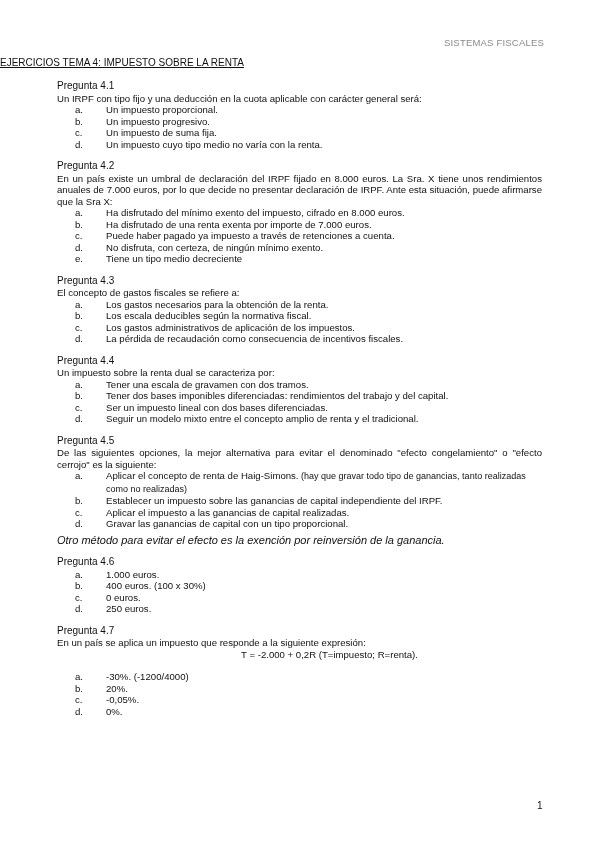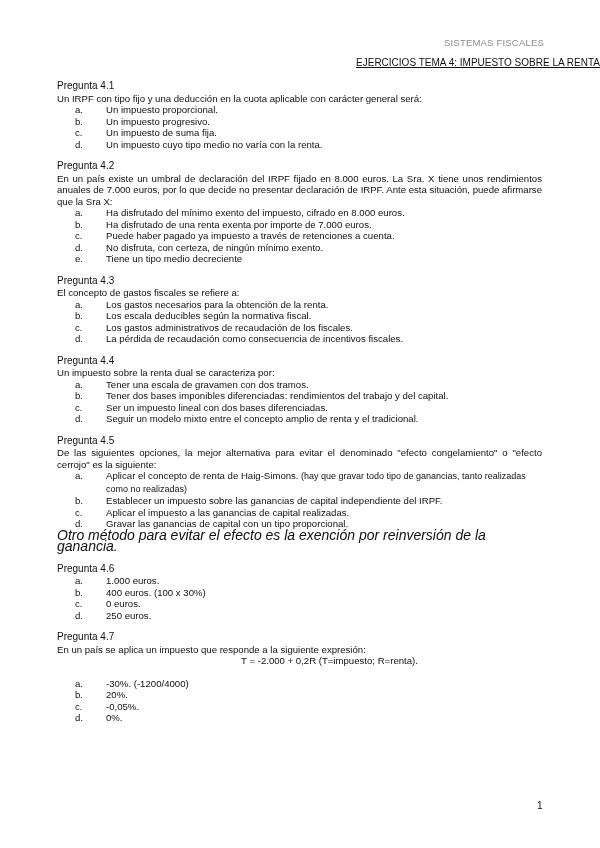--- a/index.html
+++ b/index.html
@@ -1,29 +1,29 @@
 <!DOCTYPE html>
 <html><head>
 <meta charset="utf-8">
 <style>
   html, body { margin: 0; padding: 0; background: #ffffff; }
   body { width: 600px; height: 848px; position: relative; overflow: hidden;
          font-family: "Liberation Sans", sans-serif; color: #111; font-size: 9.6px; line-height: 11.5px; }
   .header { position: absolute; top: 37px; right: 56px; color: #8a8a8a; font-size: 9.5px; letter-spacing: 0.2px; }
-  .title { position: absolute; top: 57px; left: 0; width: 600px; text-align: right; font-size: 10px; text-decoration: underline; }
+  .title { position: absolute; top: 57px; left: 0; width: 600px; text-align: left; font-size: 10px; text-decoration: underline; }
   .content { position: absolute; top: 80px; left: 57px; width: 485px; }
   .q { margin-bottom: 10px; }
   .q-title { font-size: 10px; margin-bottom: 1px; }
   .q-text { text-align: justify; }
   .opts { margin: 0; padding: 0; list-style: none; }
   .opt { display: flex; padding-left: 18px; }
   .opt-l { width: 15px; flex: 0 0 15px; }
   .opt-t { flex: 1; padding-left: 16px; }
   .u { }
-  .note { font-style: italic; font-size: 14px; }
+  .note { font-style: italic; font-size: 11px; margin-top: 5px; }
   .formula { text-align: center; padding-left: 60px; }
   .gap { height: 11px; }
   .pagenum { position: absolute; top: 800px; left: 537px; font-size: 10px; }
 </style>
 </head>
 <body>
 
 <div class="header">SISTEMAS FISCALES</div>
 <div class="title">EJERCICIOS TEMA 4: IMPUESTO SOBRE LA RENTA</div>
 
@@ -83,21 +83,21 @@
         <div class="opt">
           <span class="opt-l">a.</span>
           <span class="opt-t"><span>Los gastos necesarios para la obtención de la renta.</span></span>
         </div>
         <div class="opt">
           <span class="opt-l">b.</span>
           <span class="opt-t"><span>Los escala deducibles según la normativa fiscal.</span></span>
         </div>
         <div class="opt">
           <span class="opt-l">c.</span>
-          <span class="opt-t"><span>Los gastos administrativos de recaudación de los fiscales.</span></span>
+          <span class="opt-t"><span>Los gastos administrativos de aplicación de los impuestos.</span></span>
         </div>
         <div class="opt">
           <span class="opt-l">d.</span>
           <span class="opt-t"><span class="u">La pérdida de recaudación como consecuencia de incentivos fiscales.</span></span>
         </div>
       </div>
     </div>
     <div class="q">
       <div class="q-title">Pregunta 4.4</div>
       <div class="q-text">Un impuesto sobre la renta dual se caracteriza por:</div>

